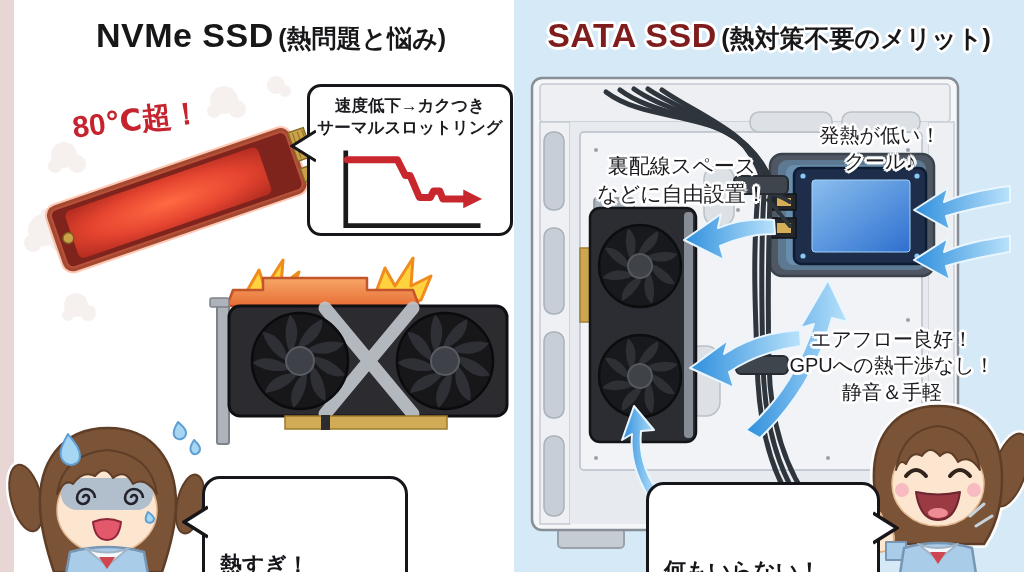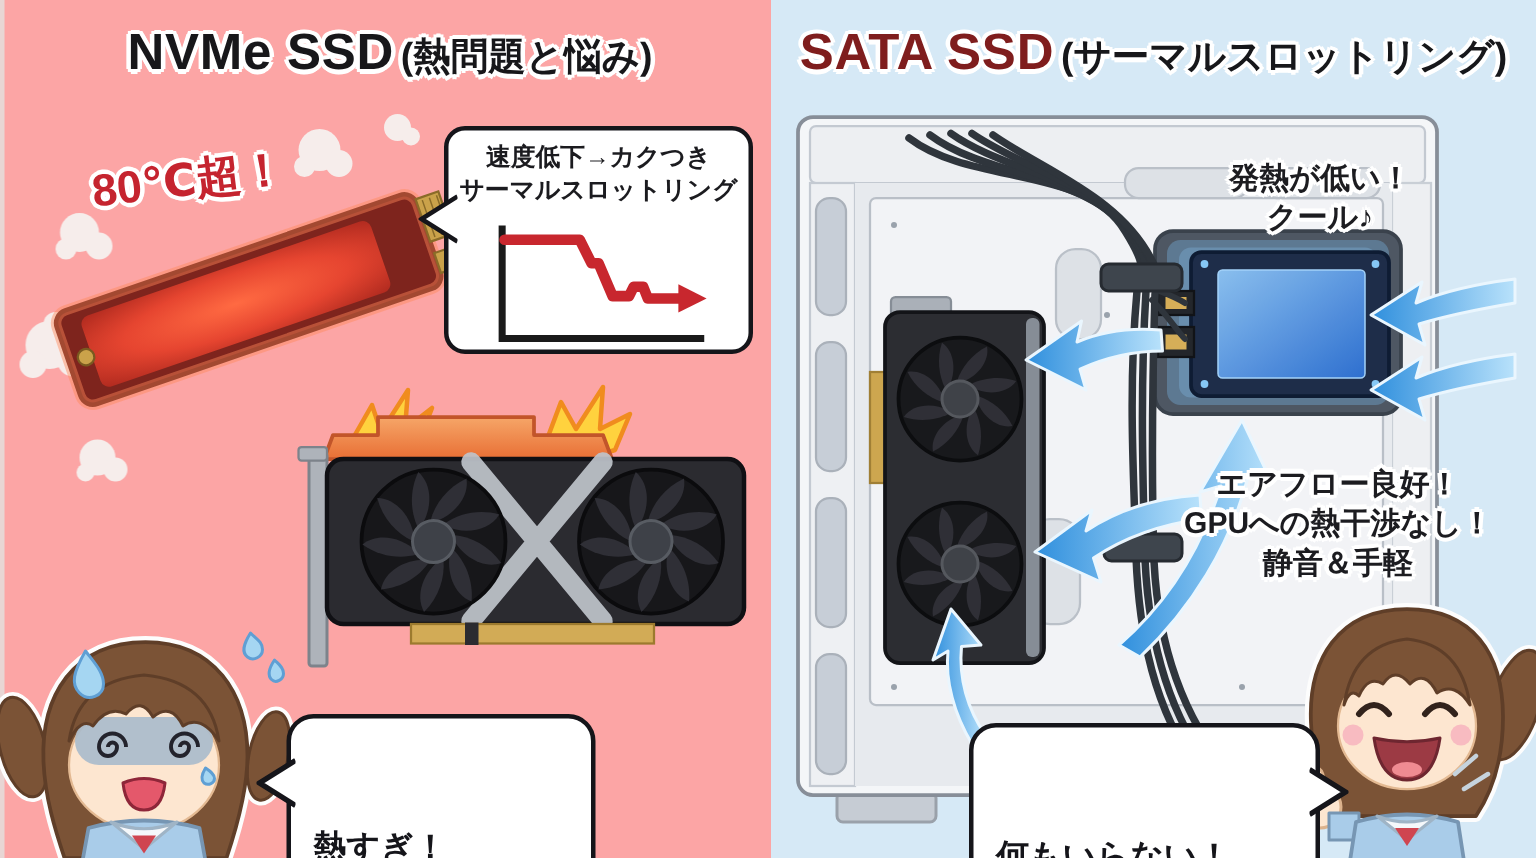--- a/index.html
+++ b/index.html
@@ -2,36 +2,36 @@
 <html><head>
 <meta charset="utf-8">
 <style>
   html,body{margin:0;padding:0;}
   #stage{
     position:relative;width:1024px;height:572px;overflow:hidden;
     font-family:"Liberation Sans","DejaVu Sans",sans-serif;
     background:#e8d6d4;
   }
   .panel{position:absolute;top:0;height:572px;}
-  #panel-left{left:3px;width:514px;background:#fca5a5;}
+  #panel-left{left:14px;width:514px;background:#ffffff;}
   #panel-right{left:514px;width:510px;background:#d6e9f6;}
   .abs{position:absolute;}
   .outline-w{
     text-shadow:-2px -2px 0 #fff,0 -2px 0 #fff,2px -2px 0 #fff,
                 -2px 0 0 #fff,2px 0 0 #fff,
                 -2px 2px 0 #fff,0 2px 0 #fff,2px 2px 0 #fff,
                 -3px 0 0 #fff,3px 0 0 #fff,0 3px 0 #fff,0 -3px 0 #fff;
   }
   .title{width:100%;text-align:center;font-weight:900;color:#17171a;white-space:nowrap;}
   .title .main{font-size:34px;letter-spacing:0.5px;}
   .title .sub{font-size:25px;}
   #title-right .main{color:#7f1d1d;}
   .note{
-    position:absolute;font-weight:700;color:#1c1c20;text-align:center;
-    white-space:pre-line;line-height:1.32;
+    position:absolute;font-weight:400;color:#1c1c20;text-align:center;
+    white-space:pre-line;line-height:1.32;margin-top:16px;
   }
   .bubble{
     position:absolute;background:#ffffff;border:3.5px solid #15151a;border-radius:18px;
     padding:9px 15px;font-weight:900;color:#15151a;font-size:22px;line-height:1.4;
     white-space:pre-line;box-sizing:border-box;
   }
   .bubble svg.tail{position:absolute;top:26px;}
   #callout{
     position:absolute;left:293px;top:84px;width:206px;height:152px;background:#fff;
     border:3px solid #15151a;border-radius:14px;box-sizing:border-box;text-align:center;
@@ -210,21 +210,21 @@
         <path d="M26 2 L2 17 L26 32" fill="#ffffff" stroke="#15151a" stroke-width="3.5"></path>
       </svg>
       <span>熱すぎ！
 対策も大変…</span>
     </div>
   </div>
 
   <div id="panel-right" class="panel">
     <div id="title-right" class="title abs outline-w" style="top:16px;">
       <span class="main">SATA SSD</span>
-      <span class="sub">(サーマルスロットリング)</span>
+      <span class="sub">(熱対策不要のメリット)</span>
     </div>
   </div>
 
   <svg class="abs" style="left:528px;top:70px;" width="492" height="500" viewBox="0 0 492 500">
     <defs>
       <linearGradient id="ssdlab" x1="0" y1="0" x2="1" y2="1">
         <stop offset="0%" stop-color="#8ec4f4"></stop>
           <stop offset="100%" stop-color="#2f72d4"></stop>
       </linearGradient>
       <linearGradient id="ag" x1="1" y1="0" x2="0" y2="0">
@@ -342,20 +342,22 @@
     <g>
       <path d="M246 150 C222 148 204 152 190 158 L193 144 L156 170 L196 190 L192 176 C210 168 228 164 247 164 Z" fill="url(#ag)" stroke="#eaf6fe" stroke-width="2" stroke-linejoin="round"></path>
       <use href="#arrR"></use>
       <use href="#arrR" y="50"></use>
       <path d="M218 360 C248 334 272 298 286 254 L272 258 L300 210 L320 252 L304 248 C292 294 266 336 232 368 Z" fill="url(#ag)" stroke="#eaf6fe" stroke-width="2" stroke-linejoin="round"></path>
       <path d="M272 260 C240 262 214 272 196 284 L200 270 L162 298 L206 318 L201 302 C219 290 243 280 273 276 Z" fill="url(#ag)" stroke="#eaf6fe" stroke-width="2" stroke-linejoin="round"></path>
       <path d="M120 426 C108 406 102 384 104 364 L94 370 L106 336 L126 360 L113 361 C111 382 117 403 129 420 Z" fill="url(#ag)" stroke="#eaf6fe" stroke-width="2" stroke-linejoin="round"></path>
     </g>
   </svg>
 
+  <div class="note outline-w" style="left:566px;top:136px;width:232px;font-size:21px;">裏配線スペース
+などに自由設置！</div>
   <div class="note outline-w" style="left:796px;top:106px;width:168px;font-size:20px;">発熱が低い！
 クール♪</div>
   <div class="note outline-w" style="left:770px;top:310px;width:244px;font-size:20px;">エアフロー良好！
 GPUへの熱干渉なし！
 静音＆手軽</div>
 
   <svg class="abs" style="left:850px;top:396px;" width="176" height="178" viewBox="0 0 176 178">
     <g stroke-linejoin="round">
       <ellipse cx="160" cy="74" rx="16" ry="38" transform="rotate(18 160 74)" fill="#7b5336" stroke="#fdfdfd" stroke-width="7"></ellipse>
       <path d="M88 10 C42 10 22 44 24 86 C25 112 34 134 42 148 L134 148 C146 130 152 108 152 82 C152 40 132 10 88 10 Z" fill="#7b5336" stroke="#fdfdfd" stroke-width="8"></path>

